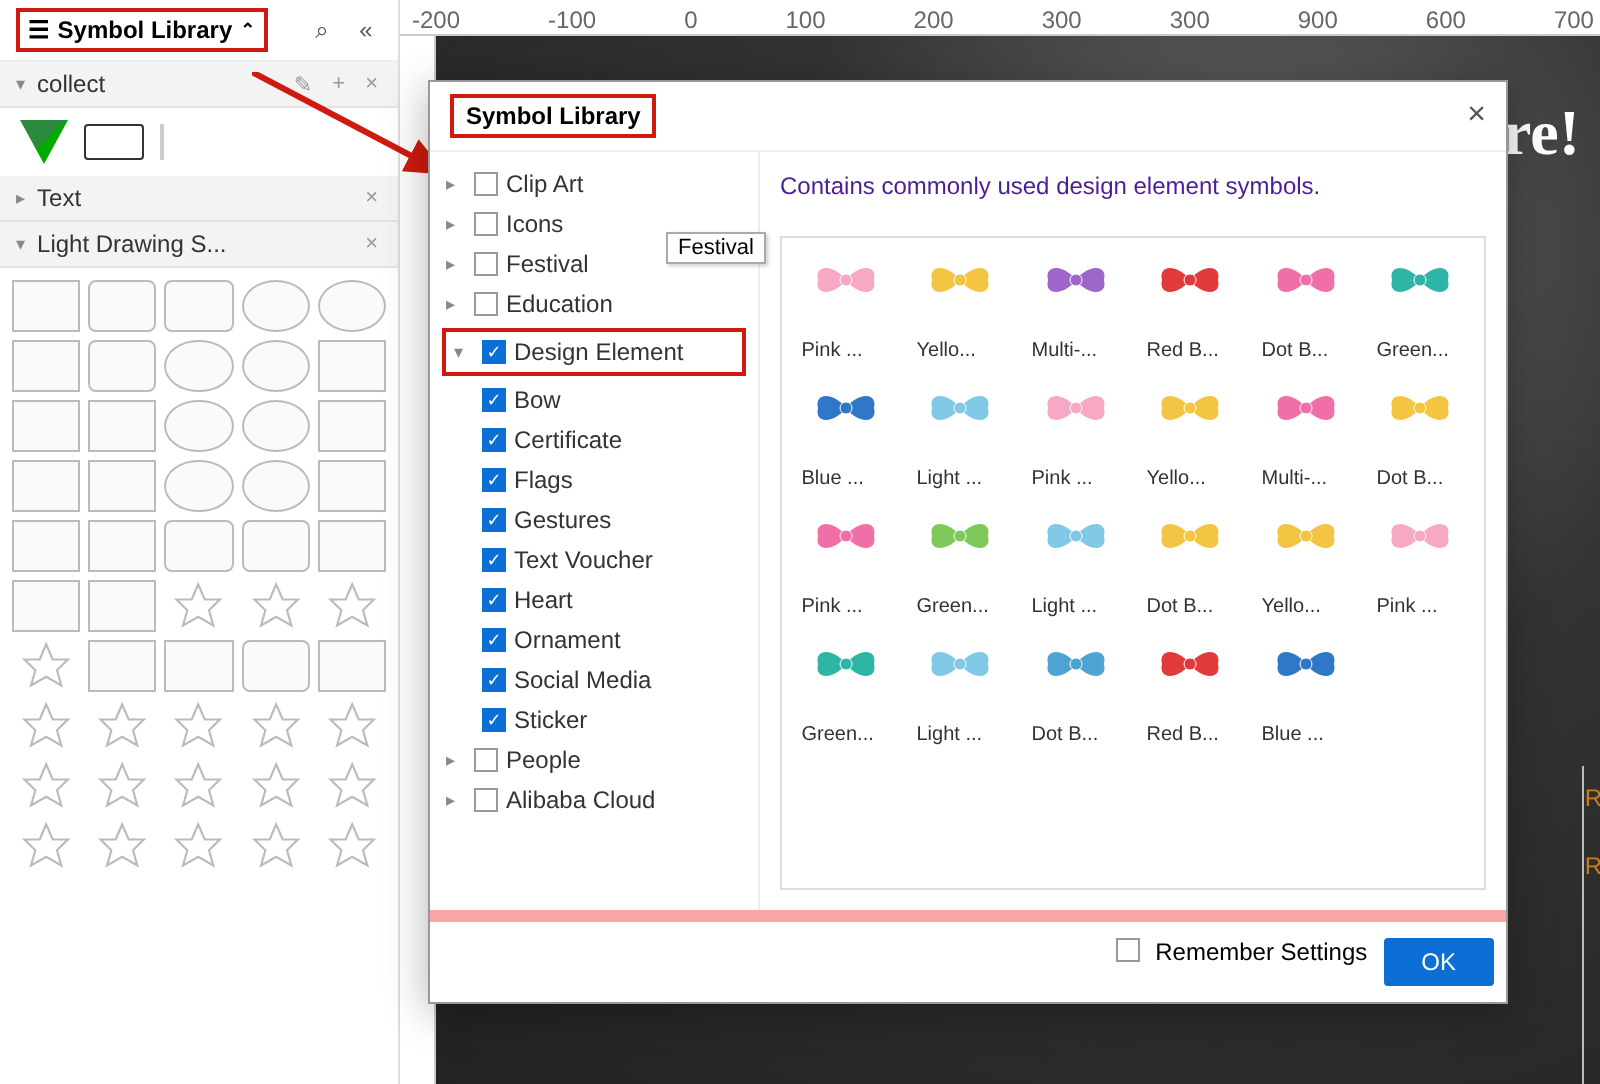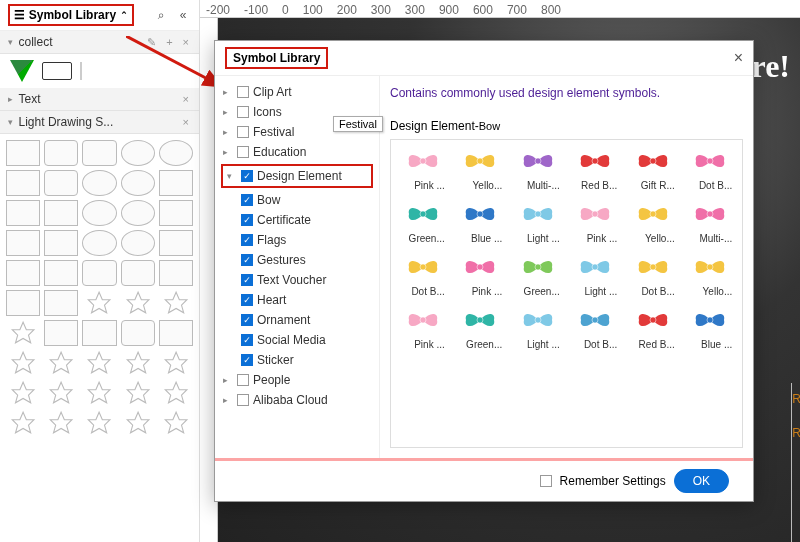--- a/index.html
+++ b/index.html
@@ -16,21 +16,21 @@
 .section-hdr .ctl{color:#999;font-size:11px;padding:0 2px}
 .collect-row{display:flex;align-items:center;padding:6px 10px;gap:8px}
 .collect-shield{width:24px;height:22px;background:linear-gradient(135deg,#2b8a3e 50%,#0a0 50%);clip-path:polygon(0 0,100% 0,50% 100%)}
 .collect-box{width:30px;height:18px;border:1px solid #333;border-radius:2px}
 .shape-grid{display:grid;grid-template-columns:repeat(5,1fr);gap:4px;padding:6px}
 .shape{height:26px;border:1px solid #bbb;background:#fafafa}
 .shape.r2{border-radius:4px}
 .shape.r50{border-radius:50%}
 .shape.none{border:none;background:none;display:flex;align-items:center;justify-content:center}
 .shape svg{width:100%;height:100%}
-.ruler-h{position:absolute;left:200px;top:0;right:0;height:18px;background:#fff;border-bottom:1px solid #ccc;font-size:9px;color:#666;display:flex;align-items:flex-end;padding-left:6px;gap:14px;overflow:hidden}
+.ruler-h{position:absolute;left:200px;top:0;right:0;height:18px;background:#fff;border-bottom:1px solid #ccc;font-size:9px;color:#666;display:flex;align-items:flex-end;padding-left:6px;gap:44px;overflow:hidden}
 .ruler-v{position:absolute;left:200px;top:18px;width:18px;height:524px;background:#fff;border-right:1px solid #ccc}
 .canvas-bg{position:absolute;left:218px;top:18px;right:0;bottom:0;background:radial-gradient(circle at 70% 20%,#666 0,#333 40%,#222 100%)}
 .canvas-text{position:absolute;right:10px;top:30px;color:#fff;font-size:32px;font-weight:bold;font-family:Georgia,serif}
 .dialog{position:absolute;left:214px;top:40px;width:540px;height:462px;background:#fff;border:1px solid #999;box-shadow:0 4px 20px rgba(0,0,0,.3);display:flex;flex-direction:column}
 .dlg-hdr{display:flex;align-items:center;padding:6px 10px;border-bottom:1px solid #eee}
 .dlg-title-box{border:2px solid #d11a0f;padding:2px 6px;font-weight:bold}
 .dlg-hdr .spacer{flex:1}
 .dlg-body{flex:1;display:flex;overflow:hidden}
 .tree{width:165px;border-right:1px solid #eee;padding:6px 0;overflow:auto}
 .tree-item{display:flex;align-items:center;padding:3px 8px;gap:4px;color:#333}
@@ -40,25 +40,25 @@
 .tree-item.l2{padding-left:26px}
 .tree-item.sel{border:2px solid #d11a0f;margin:2px 6px;padding-left:4px}
 .tooltip{position:absolute;border:1px solid #aaa;background:#fff;padding:1px 5px;font-size:11px;box-shadow:1px 1px 2px rgba(0,0,0,.2)}
 .content{flex:1;padding:10px;overflow:hidden;display:flex;flex-direction:column}
 .content .desc{color:#4c1d95;margin-bottom:18px}
 .content .grid-title{font-size:13px;margin-bottom:6px}
 .content .grid-wrap{flex:1;border:1px solid #ddd;padding:4px;overflow:auto}
 .sym-grid{display:grid;grid-template-columns:repeat(6,1fr);gap:4px 2px}
 .sym{display:flex;flex-direction:column;align-items:center;padding:2px}
 .sym .icon{width:40px;height:30px;display:flex;align-items:center;justify-content:center}
-.sym .lbl{font-size:10px;color:#333;white-space:nowrap;overflow:hidden;text-overflow:ellipsis;width:44px;text-align:right;margin-top:4px}
-.dlg-ftr{display:flex;align-items:center;padding:8px 24px;gap:8px;border-top:3px solid #fca5a5}
+.sym .lbl{font-size:10px;color:#333;white-space:nowrap;overflow:hidden;text-overflow:ellipsis;width:44px;text-align:left;margin-top:15px}
+.dlg-ftr{display:flex;padding:8px 6px;gap:8px;border-top:6px solid #fca5a5}
 .dlg-ftr .spacer{flex:1}
 .dlg-ftr .cb{width:12px;height:12px;border:1px solid #999}
-.btn{padding:4px 18px;border:1px solid #bbb;background:#f3f3f3;border-radius:12px}
+.btn{padding:4px 18px;border:1px solid #bbb;background:#f3f3f3;border-radius:2px}
 .btn.primary{background:#0b6fd6;color:#fff;border-color:#0b6fd6}
 .arrow{position:absolute;left:126px;top:36px;pointer-events:none}
 .side-line{position:absolute;right:8px;top:365px;width:1px;height:160px;background:#bbb}
 .side-r{position:absolute;right:-1px;color:#c97d18;font-size:12px}
 </style>
 </head>
 <body>
 
 <div class="sidebar">
   <div class="sb-header">
@@ -336,23 +336,20 @@
         </div>
         <div class="tree-item">
           <span class="tri">▸</span>
           <span class="cb"></span>
           <span>Alibaba Cloud</span>
         </div>
         <div class="tooltip" style="left:118px;top:75px">Festival</div>
       </div>
     <div class="content">
       <div class="desc">Contains commonly used design element symbols.</div>
-      <div class="grid-title">
-        <span>Design Element-</span><span style="font-size:11px">Bow</span>
-      </div>
       <div class="grid-wrap">
         <div class="sym-grid" id="sym-grid">
             <div class="sym">
               <div class="icon">
                 <svg viewBox="0 0 40 24">
                   <path d="M20 12 C14 4,4 4,6 12 C4 20,14 20,20 12 C26 4,36 4,34 12 C36 20,26 20,20 12 Z" fill="#f7a8c4"></path>
                   <circle cx="20" cy="12" r="3" fill="#f7a8c4" stroke="#fff" stroke-width="0.5"></circle>
                 </svg>
               </div>
               <div class="lbl">Pink ...</div>
@@ -376,29 +373,20 @@
               <div class="lbl">Multi-...</div>
             </div>
             <div class="sym">
               <div class="icon">
                 <svg viewBox="0 0 40 24">
                   <path d="M20 12 C14 4,4 4,6 12 C4 20,14 20,20 12 C26 4,36 4,34 12 C36 20,26 20,20 12 Z" fill="#e23a3a"></path>
                   <circle cx="20" cy="12" r="3" fill="#e23a3a" stroke="#fff" stroke-width="0.5"></circle>
                 </svg>
               </div>
               <div class="lbl">Red B...</div>
-            </div>
-            <div class="sym">
-              <div class="icon">
-                <svg viewBox="0 0 40 24">
-                  <path d="M20 12 C14 4,4 4,6 12 C4 20,14 20,20 12 C26 4,36 4,34 12 C36 20,26 20,20 12 Z" fill="#e23a3a"></path>
-                  <circle cx="20" cy="12" r="3" fill="#e23a3a" stroke="#fff" stroke-width="0.5"></circle>
-                </svg>
-              </div>
-              <div class="lbl">Gift R...</div>
             </div>
             <div class="sym">
               <div class="icon">
                 <svg viewBox="0 0 40 24">
                   <path d="M20 12 C14 4,4 4,6 12 C4 20,14 20,20 12 C26 4,36 4,34 12 C36 20,26 20,20 12 Z" fill="#f06fa8"></path>
                   <circle cx="20" cy="12" r="3" fill="#f06fa8" stroke="#fff" stroke-width="0.5"></circle>
                 </svg>
               </div>
               <div class="lbl">Dot B...</div>
             </div>

